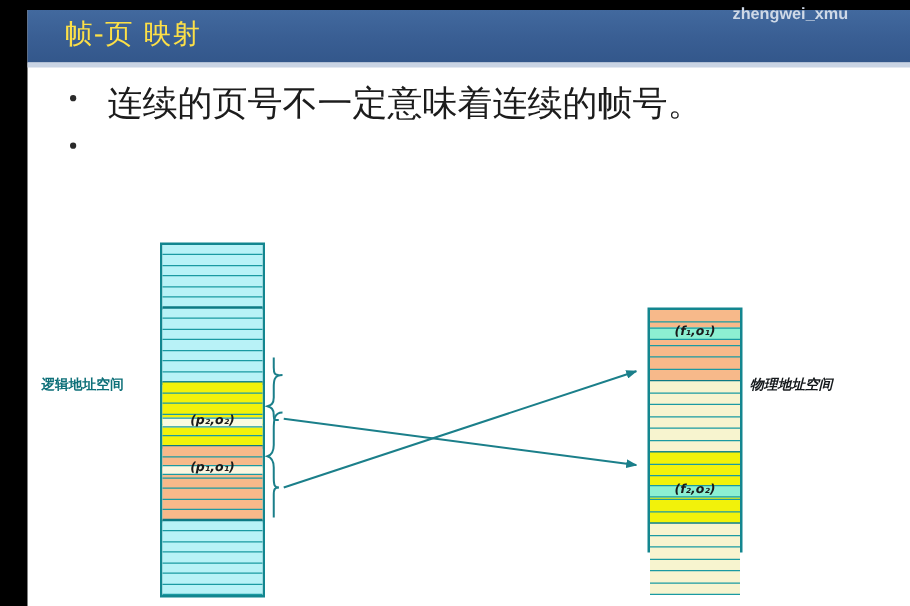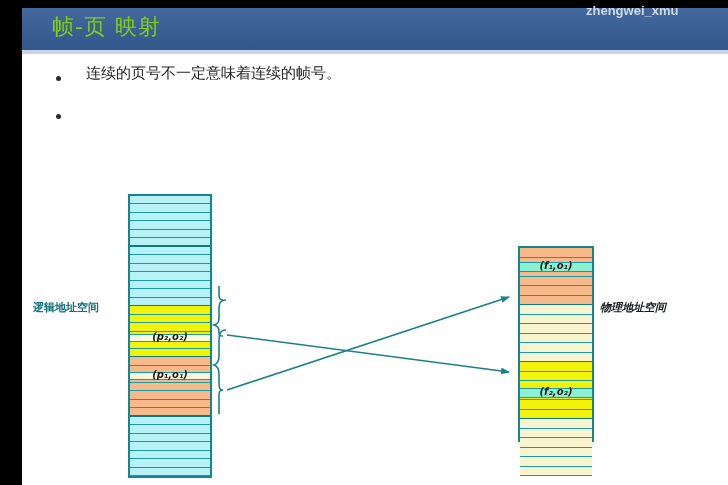--- a/index.html
+++ b/index.html
@@ -50,21 +50,21 @@
     width: 706px;
     height: 4px;
     background: #c9d4e4;
   }
   .title-text {
     position: absolute;
     left: 52px;
     top: 12px;
     font-family: "DejaVu Sans", sans-serif;
     font-size: 22px;
-    color: #84cc16;
+    color: #fde047;
     letter-spacing: 1px;
     white-space: nowrap;
   }
   .watermark {
     position: absolute;
     left: 586px;
     top: 3px;
     font-family: "Liberation Sans", sans-serif;
     font-size: 13px;
     font-weight: bold;
@@ -91,21 +91,21 @@
     width: 5px;
     height: 5px;
     background: #2a2a2a;
     border-radius: 50%;
   }
   .bullet-text {
     position: absolute;
     left: 30px;
     top: -4px;
     font-family: Liberation Mono, monospace;
-    font-size: 15px;
+    font-size: 28px;
     color: #1c1c1c;
     white-space: nowrap;
   }
 
   
   .col {
     position: absolute;
     box-sizing: border-box;
     border: 2px solid #13868f;
     background: #ffffff;

